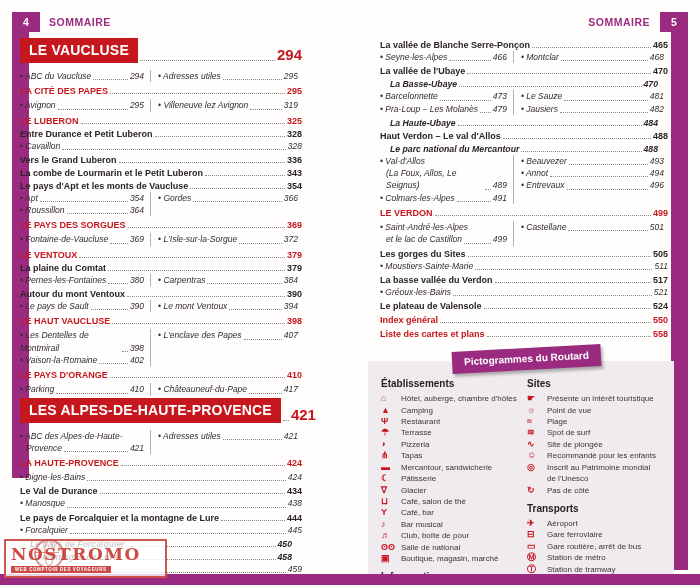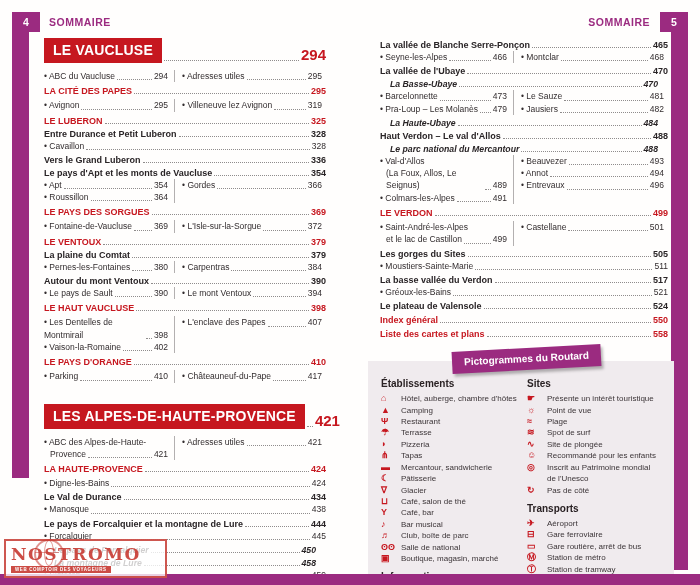--- a/index.html
+++ b/index.html
@@ -11,34 +11,34 @@
     color:#fff;font-weight:bold;font-size:10.5px;display:flex;align-items:center;justify-content:center;}
   .corner.l{left:12px;} .corner.r{left:660px;}
   .somlbl{position:absolute;top:16px;color:var(--magenta);font-weight:bold;font-size:10.5px;letter-spacing:.5px;}
   .somlbl.l{left:49px;} .somlbl.r{right:50px;}
   .vbar{position:absolute;top:32px;width:17px;background:var(--magenta);}
   .vbar.l{left:12px;height:446px;} .vbar.r{left:671px;height:538px;}
   .bottombar{position:absolute;left:0;bottom:0;width:700px;height:11px;background:var(--magenta);z-index:6;}
 
   
   .col{position:absolute;top:37px;} 
-  .col.left{left:44px;width:282px;} .col.right{left:380px;width:288px;}
+  .col.left{left:20px;width:282px;} .col.right{left:380px;width:288px;}
 
   .trow{display:flex;align-items:flex-end;color:#322c2e;}
-  .small{font-size:8.5px;line-height:12.3px;}
+  .small{font-size:8.5px;line-height:12.3px;font-style:italic;}
   .dots{flex:1 1 auto;min-width:6px;border-bottom:1.5px dotted #8f8c8c;margin:0 2px 2px 2px;}
   .pg{font-size:8.5px;white-space:nowrap;}
   .bullet::before{content:"• ";}
   .line2 .nb{padding-left:6px;}
 
   .banner-row{margin:1px 0 7px;}
   .banner-box{background:var(--red);color:#fff;font-weight:bold;font-size:14px;
     padding:4px 9px 5px;letter-spacing:.2px;white-space:nowrap;}
   .banner-pg{color:var(--red);font-weight:bold;font-size:15px;}
-  .gap{margin-top:21px;}
+  .gap{margin-top:2px;}
 
   .section-row{font-weight:bold;color:var(--red);font-size:9px;margin:4px 0 3px;justify-content:space-between;}
   .section-row .pg{font-weight:bold;color:var(--red);font-size:9px;}
   .sub-row{font-weight:bold;color:#292426;font-size:9px;margin:3px 0 1px;}
   .sub-row .pg{font-weight:bold;font-size:9px;}
   .subi-row{font-weight:bold;font-style:italic;color:#292426;font-size:8.7px;margin:3px 10px 1px;}
   .subi-row .pg{font-weight:bold;font-size:8.7px;}
 
   .pair{display:flex;margin:0 0 1px;}
   .pair .pcol{width:47%;padding-right:6px;}
@@ -151,20 +151,25 @@
           <span class="dots"></span>
           <span class="pg">328</span>
         </div>
       </div>
       <div class="trow sub-row">
         <span>Vers le Grand Luberon</span>
         <span class="dots"></span>
         <span class="pg">336</span>
       </div>
       <div class="trow sub-row">
+        <span>La combe de Lourmarin et le Petit Luberon</span>
+        <span class="dots"></span>
+        <span class="pg">343</span>
+      </div>
+      <div class="trow sub-row">
         <span>Le pays d'Apt et les monts de Vaucluse</span>
         <span class="dots"></span>
         <span class="pg">354</span>
       </div>
       <div class="pair">
         <div class="pcol">
           <div class="entry">
             <div class="trow small">
               <span class="bullet nb">Apt</span>
               <span class="dots"></span>
@@ -654,21 +659,21 @@
           <div class="pitem">
             <span class="picon">Υ</span>
             <span class="plbl">Café, bar</span>
           </div>
           <div class="pitem">
             <span class="picon">♪</span>
             <span class="plbl">Bar musical</span>
           </div>
           <div class="pitem">
             <span class="picon">♬</span>
-            <span class="plbl">Club, boîte de parc</span>
+            <span class="plbl">Club, boîte de pour</span>
           </div>
           <div class="pitem">
             <span class="picon">ʘʘ</span>
             <span class="plbl">Salle de national</span>
           </div>
           <div class="pitem">
             <span class="picon">▣</span>
             <span class="plbl">Boutique, magasin, marché</span>
           </div>
           <div class="pgtitle later">Infos pratiques</div>

